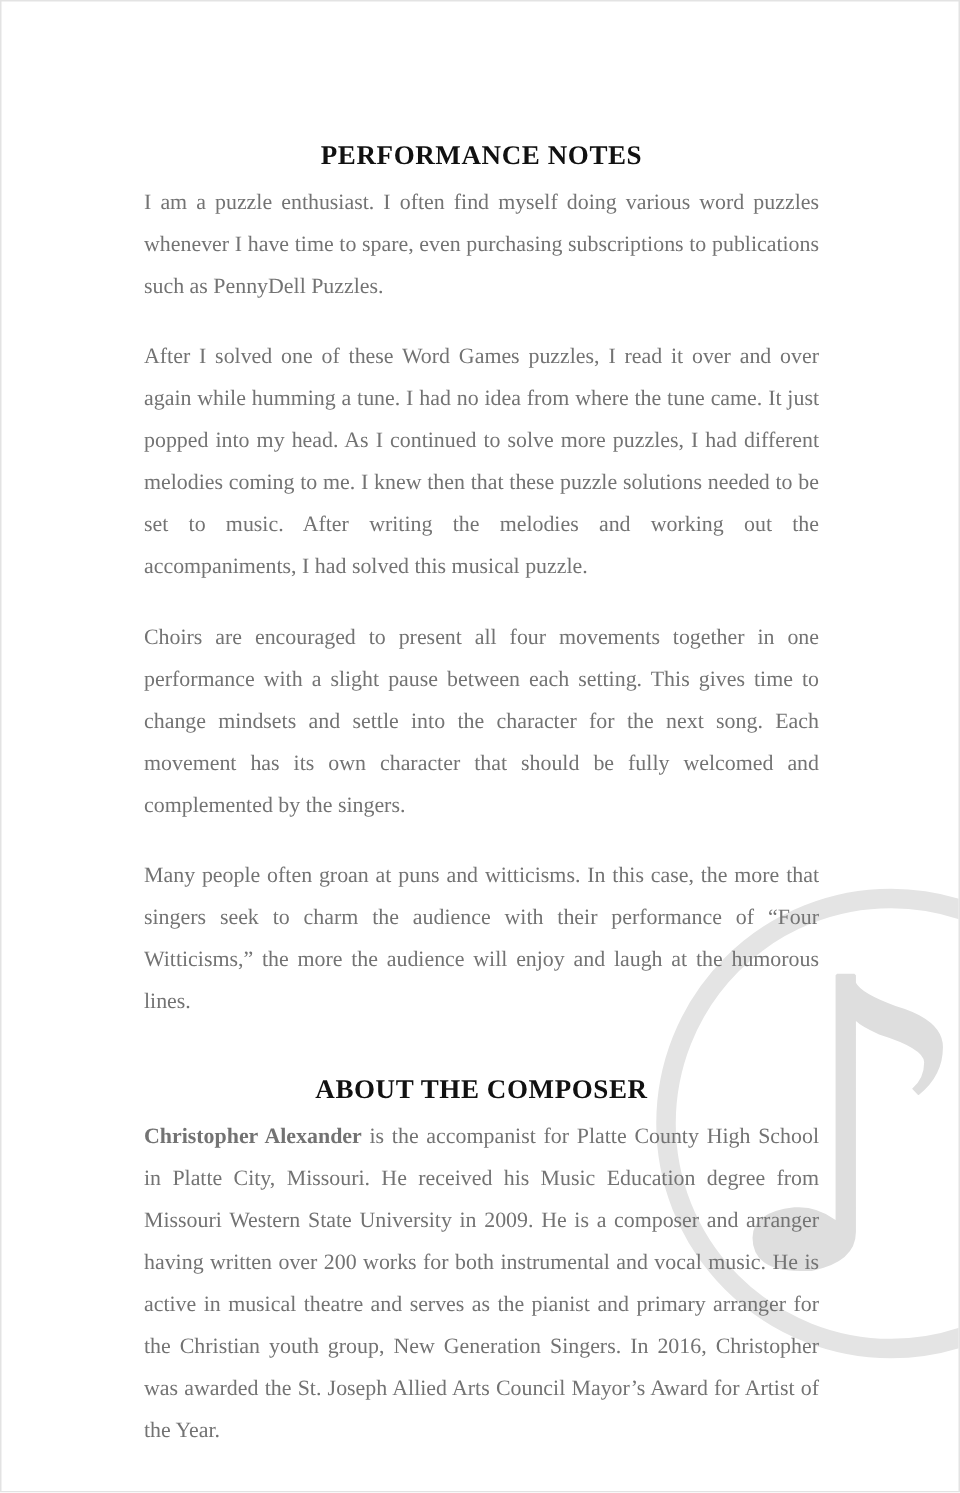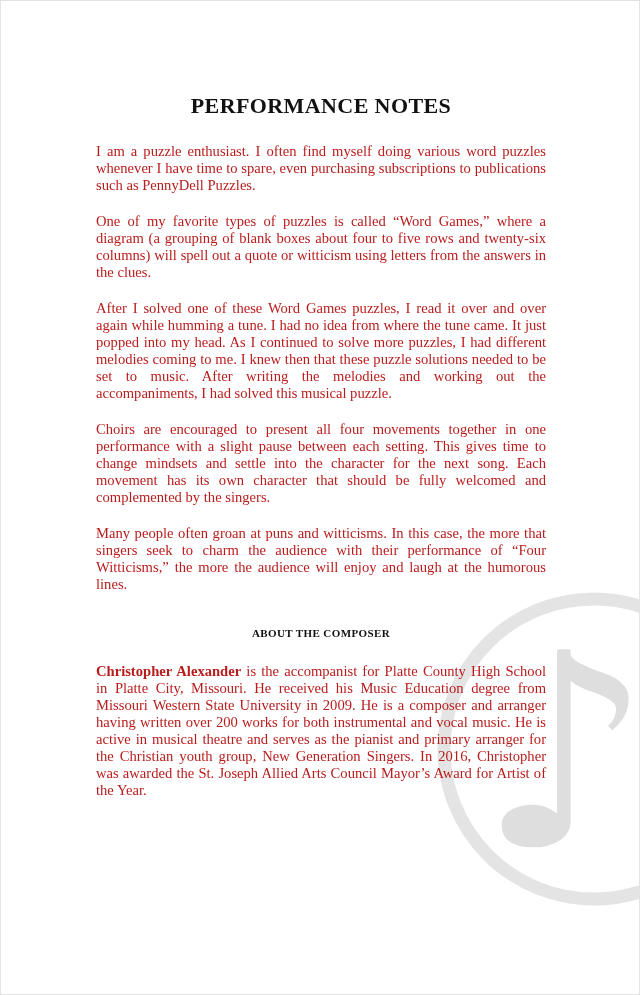--- a/index.html
+++ b/index.html
@@ -16,36 +16,36 @@
     border: 1px solid #e3e3e3;
     overflow: hidden;
   }
   .content {
     position: relative;
     z-index: 2;
     padding: 92px 95px 0 95px;
     width: 640px;
   }
   h1.section-heading {
-    font-size: 22px;
+    font-size: 18px;
     font-weight: bold;
     text-align: center;
     letter-spacing: 0.4px;
     color: #111111;
-    margin-bottom: 24px;
+    margin-bottom: 7px;
   }
   h1.section-heading.second {
     margin-top: 34px;
-    font-size: 11px;
+    font-size: 18px;
   }
   p.body-paragraph {
     font-size: 14.6px;
-    line-height: 17px;
+    line-height: 28px;
     text-align: justify;
-    color: #b91c1c;
+    color: #737373;
     margin-bottom: 19px;
   }
   p.body-paragraph:last-child { margin-bottom: 0; }
   strong.lead-in { font-weight: bold; margin-top: 34px; }
   .watermark {
     position: absolute;
     right: -95px;
     top: 575px;
     width: 330px;
     height: 345px;
@@ -62,21 +62,20 @@
     <circle cx="190" cy="173" r="150" fill="none" stroke="#e4e4e4" stroke-width="13"></circle>
     <text x="75" y="270" font-family="DejaVu Sans, sans-serif" font-size="270" fill="#dedede">♪</text>
   </svg>
 
   <div class="content">
 
     <h1 class="section-heading">PERFORMANCE NOTES</h1>
 
     <p class="body-paragraph">I am a puzzle enthusiast. I often find myself doing various word puzzles whenever I have time to spare, even purchasing subscriptions to publications such as PennyDell Puzzles.</p>
 
-    <p class="body-paragraph">One of my favorite types of puzzles is called “Word Games,” where a diagram (a grouping of blank boxes about four to five rows and twenty-six columns) will spell out a quote or witticism using letters from the answers in the clues.</p>
 
 
 
     <p class="body-paragraph">After I solved one of these Word Games puzzles, I read it over and over again while humming a tune. I had no idea from where the tune came. It just popped into my head. As I continued to solve more puzzles, I had different melodies coming to me. I knew then that these puzzle solutions needed to be set to music. After writing the melodies and working out the accompaniments, I had solved this musical puzzle.</p>
 
     <p class="body-paragraph">Choirs are encouraged to present all four movements together in one performance with a slight pause between each setting. This gives time to change mindsets and settle into the character for the next song. Each movement has its own character that should be fully welcomed and complemented by the singers.</p>
 
     <p class="body-paragraph">Many people often groan at puns and witticisms. In this case, the more that singers seek to charm the audience with their performance of “Four Witticisms,” the more the audience will enjoy and laugh at the humorous lines.</p>
 
     <h1 class="section-heading second">ABOUT THE COMPOSER</h1>

